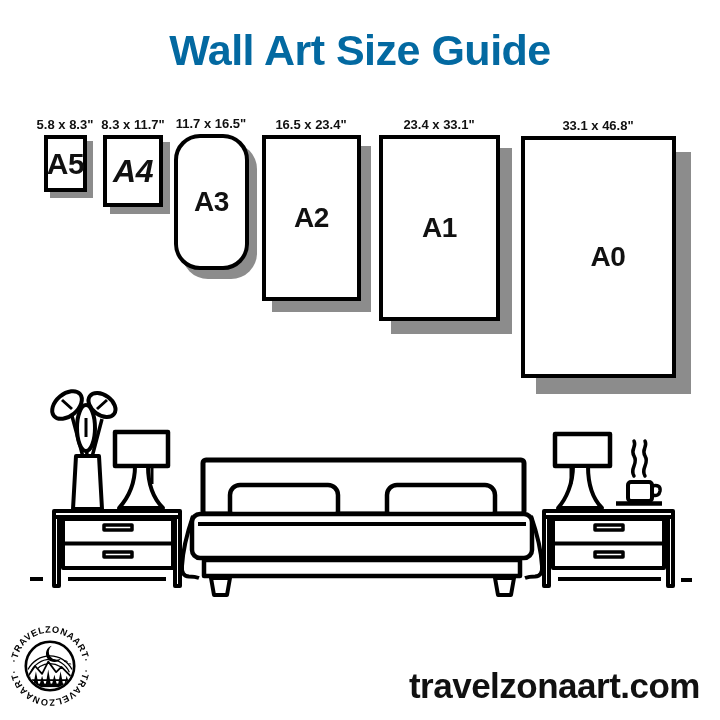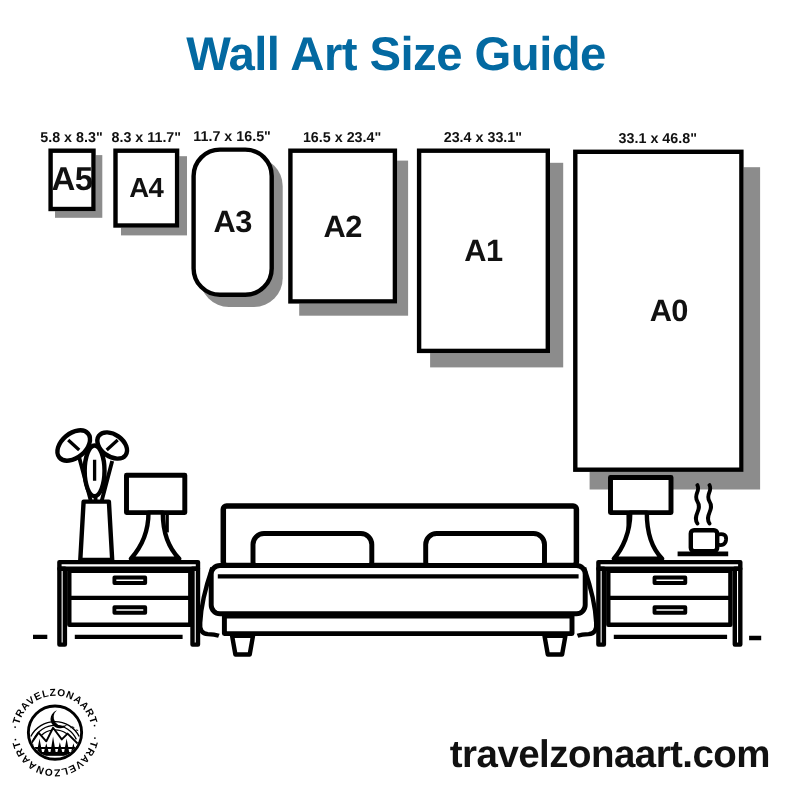--- a/index.html
+++ b/index.html
@@ -12,25 +12,25 @@
     text-align:center; font-size:43px; font-weight:800; letter-spacing:-0.5px; color:#0369a1;
   }
   .size-box {
     position:absolute; box-sizing:border-box; background:#fff;
     border:4px solid #000; display:flex; align-items:center; justify-content:center;
   }
   .size-letter { font-weight:700; letter-spacing:-0.5px; color:#111; }
   #box-a5 { left:44px;  top:135px; width:43px;  height:57px;  box-shadow:6px 6px 0 #8c8c8c; }
   #box-a4 { left:103px; top:135px; width:60px;  height:72px;  box-shadow:7px 7px 0 #8c8c8c; }
   #box-a3 { left:174px; top:134px; width:75px;  height:136px; box-shadow:8px 9px 0 #8c8c8c;border-radius:26px; }
-  #box-a2 { left:262px; top:135px; width:99px;  height:141px; box-shadow:10px 11px 0 #8c8c8c; }
+  #box-a2 { left:262px; top:135px; width:99px;  height:166px; box-shadow:10px 11px 0 #8c8c8c; }
   #box-a1 { left:379px; top:135px; width:121px; height:186px; box-shadow:12px 13px 0 #8c8c8c; }
-  #box-a0 { left:521px; top:136px; width:155px; height:293px; box-shadow:15px 16px 0 #8c8c8c;padding-left:19px; }
+  #box-a0 { left:521px; top:136px; width:155px; height:242px; box-shadow:15px 16px 0 #8c8c8c;padding-left:19px; }
   #box-a5 .size-letter { font-size:30px; }
-  #box-a4 .size-letter { font-size:25px; }
+  #box-a4 .size-letter { font-size:32px;font-style:italic; }
   #box-a3 .size-letter, #box-a2 .size-letter, #box-a1 .size-letter, #box-a0 .size-letter { font-size:28px; }
   .dims {
     position:absolute; width:140px; text-align:center;
     font-size:13px; font-weight:700; color:#111; white-space:nowrap;
   }
   #dims-a5 { left:-5px;  top:117px; }
   #dims-a4 { left:63px;  top:117px; }
   #dims-a3 { left:141px; top:116px; }
   #dims-a2 { left:241px; top:117px; }
   #dims-a1 { left:369px; top:117px; }

